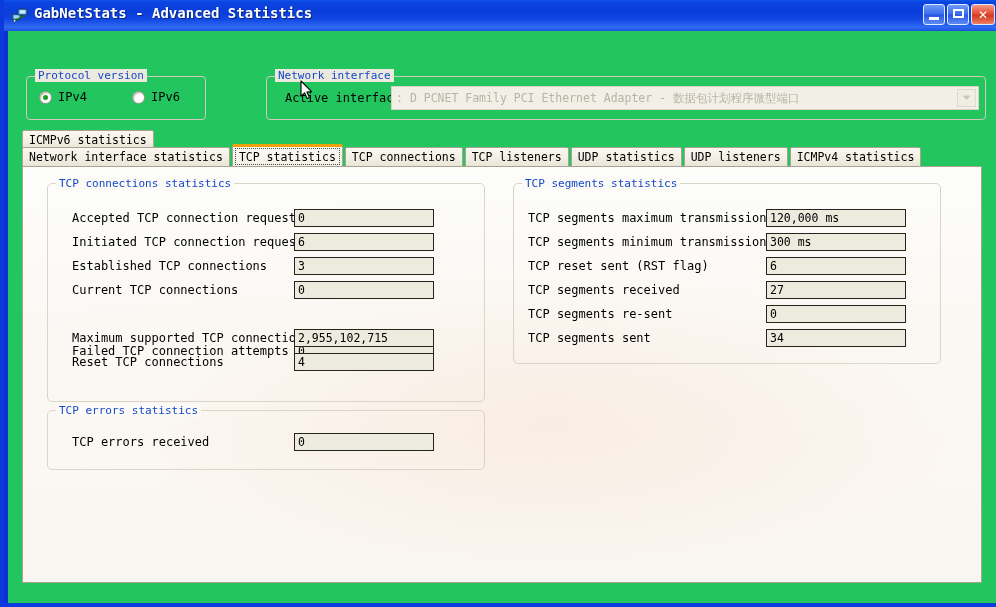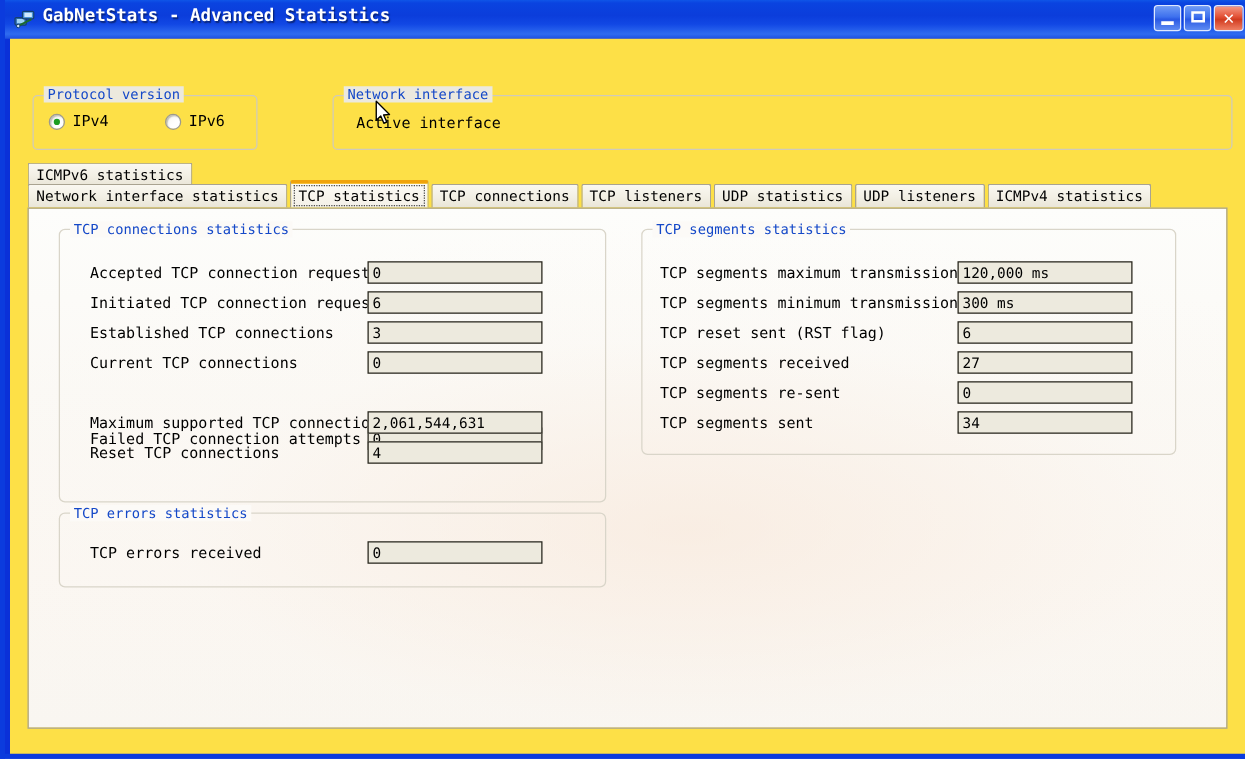--- a/index.html
+++ b/index.html
@@ -94,21 +94,21 @@
     border: 2px solid #fff;
     box-sizing: border-box;
   }
 
   
   .client {
     position: absolute;
     left: 4px; top: 31px;
     width: 988px;
     height: 572px;
-    background: #fde047;
+    background: #22c55e;
   }
 
   
   .groupbox {
     position: absolute;
     border: 1px solid #cfcabb;
     border-radius: 4px;
     box-sizing: border-box;
     background: transparent;
   }
@@ -367,20 +367,28 @@
       </div>
       <div class="radio-row" style="left:105px; top:13px;">
         <span class="radio-dot"></span>
         <span>IPv6</span>
       </div>
     </div>
 
     <div class="groupbox" id="grp-netif">
       <span class="group-legend">Network interface</span>
       <span class="field-label" style="left:18px; top:14px;">Active interface</span>
+      <div class="combo" style="left:124px; top:9px; width:588px; height:24px;">
+        <span class="combo-text"><span>:</span>&nbsp;<span>D PCNET Family PCI Ethernet Adapter - 数据包计划程序微型端口</span></span>
+        <span class="combo-arrow">
+          <svg width="9" height="6" viewBox="0 0 9 6">
+              <path d="M0.5 0.5 L4.5 5 L8.5 0.5 Z" fill="#c9c5b8"></path>
+            </svg>
+        </span>
+      </div>
     </div>
 
     <div class="tabstrip">
       <div class="tabrow row1">
         <div class="tab">
           <span>ICMPv6 statistics</span>
         </div>
       </div>
       <div class="tabrow row2">
         <div class="tab">
@@ -433,21 +441,21 @@
           <span class="stat-input" style="left:246px; width:140px; top:0;">0</span>
         </div>
 
         <div class="stat-row" style="top:121px;margin-top:37px;">
           <span class="stat-label">Failed TCP connection attempts</span>
           <span class="stat-input" style="left:246px; width:140px; top:0;">0</span>
         </div>
 
         <div class="stat-row" style="top:145px;">
           <span class="stat-label">Maximum supported TCP connections</span>
-          <span class="stat-input" style="left:246px; width:140px; top:0;">2,061,544,631</span>
+          <span class="stat-input" style="left:246px; width:140px; top:0;">2,955,102,715</span>
         </div>
 
         <div class="stat-row" style="top:169px;">
           <span class="stat-label">Reset TCP connections</span>
           <span class="stat-input" style="left:246px; width:140px; top:0;">4</span>
         </div>
       </div>
 
       <div class="pgroup" id="pg-seg">
         <span class="pgroup-legend">TCP segments statistics</span>

